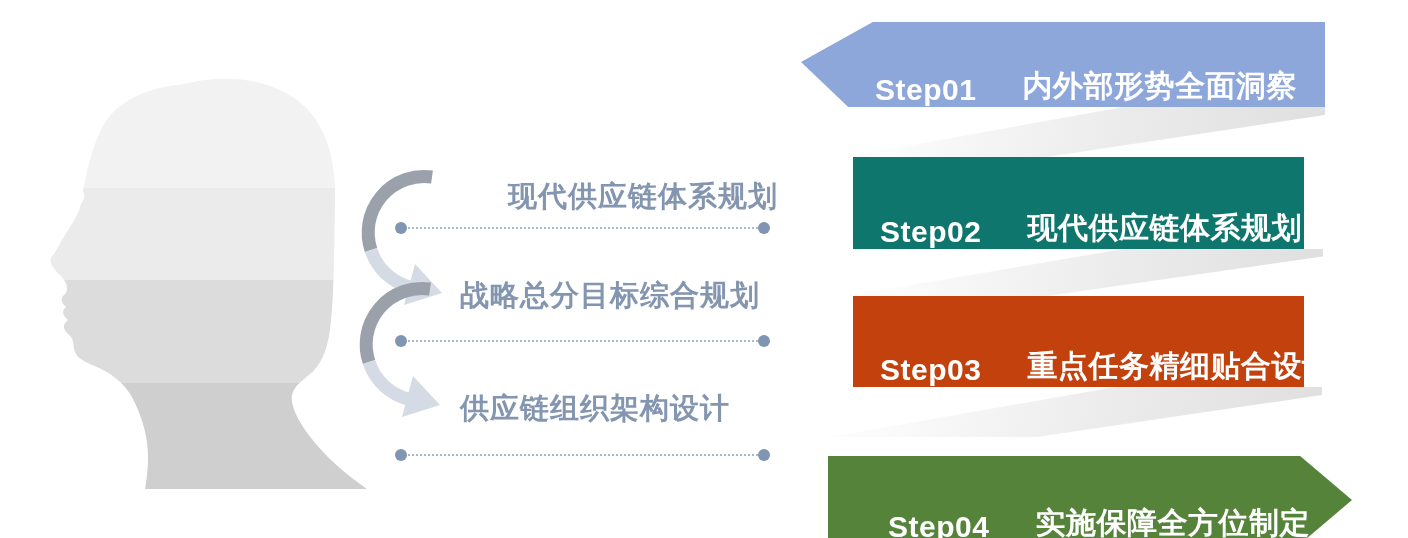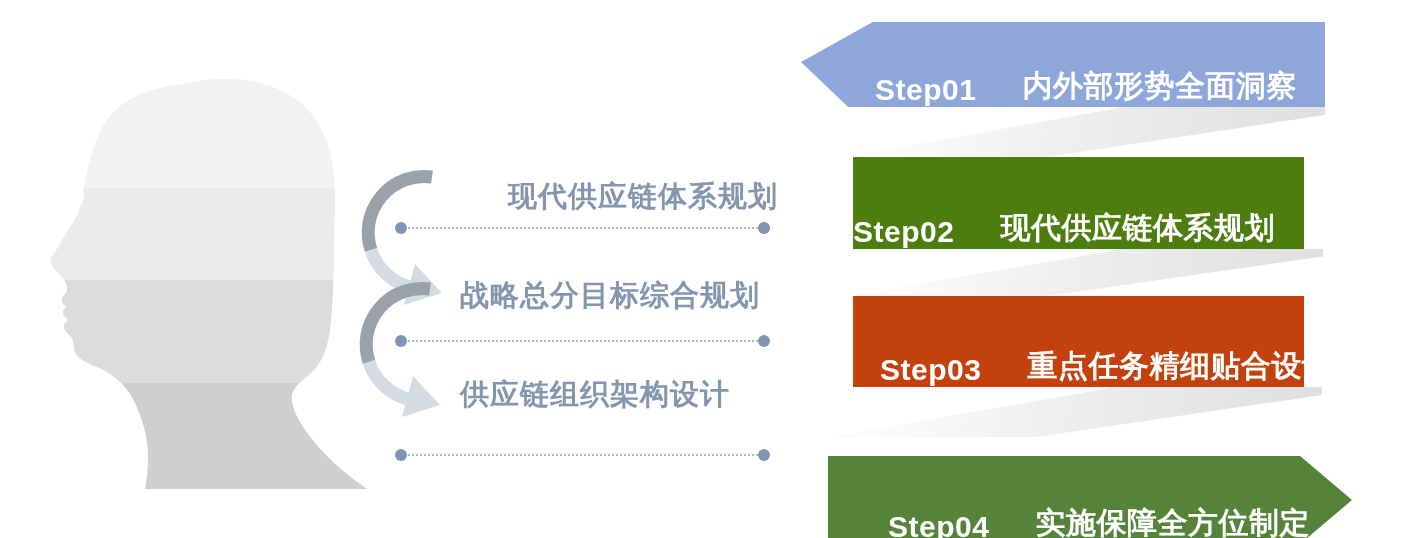--- a/index.html
+++ b/index.html
@@ -13,21 +13,21 @@
   .decor{position:absolute;left:0;top:0;width:1408px;height:538px;}
 
   
   .mid-label{
     position:absolute;left:460px;
     font-size:29px;font-weight:600;letter-spacing:1px;
     color:#8495B0;white-space:nowrap;line-height:36px;
   }
   #m1{top:178px;margin-left:48px;}
   #m2{top:277px;}
-  #m3{top:376px;}
+  #m3{top:390px;}
 
   
   .dotline{
     position:absolute;left:399px;width:367px;height:0;
     border-top:2px dotted #A9BACB;
   }
   #d1{top:227px;}
   #d2{top:340px;}
   #d3{top:454px;}
   .dotline::before,.dotline::after{
@@ -50,22 +50,22 @@
   
   .banner{
     position:absolute;display:flex;align-items:flex-end;
     color:#ffffff;white-space:nowrap;
   }
   .stepnum{font-size:30px;font-weight:bold;letter-spacing:0.5px;}
   .steptitle{font-size:30px;font-weight:bold;margin-left:46px;letter-spacing:0.5px;}
   #s1{left:801px;top:22px;width:524px;height:85px;background:#8EA7DB;
       padding-left:74px;box-sizing:border-box;
       clip-path:polygon(13.7% 0,100% 0,100% 100%,9% 100%,0 47%);}
-  #s2{left:853px;top:157px;width:451px;height:92px;background:#4d7c0f;
-      box-sizing:border-box;}
+  #s2{left:853px;top:157px;width:451px;height:92px;background:#0f766e;
+      padding-left:27px;box-sizing:border-box;}
   #s3{left:853px;top:296px;width:451px;height:91px;background:#c2410c;
       padding-left:27px;box-sizing:border-box;}
   #s4{left:828px;top:437px;width:524px;height:88px;background:#55833A;
       padding-left:60px;box-sizing:border-box;
       clip-path:polygon(0 0,90.1% 0,100% 50%,90.1% 100%,0 100%);margin-top:19px;}
 </style>
 </head>
 <body>
 
 <div class="canvas">

